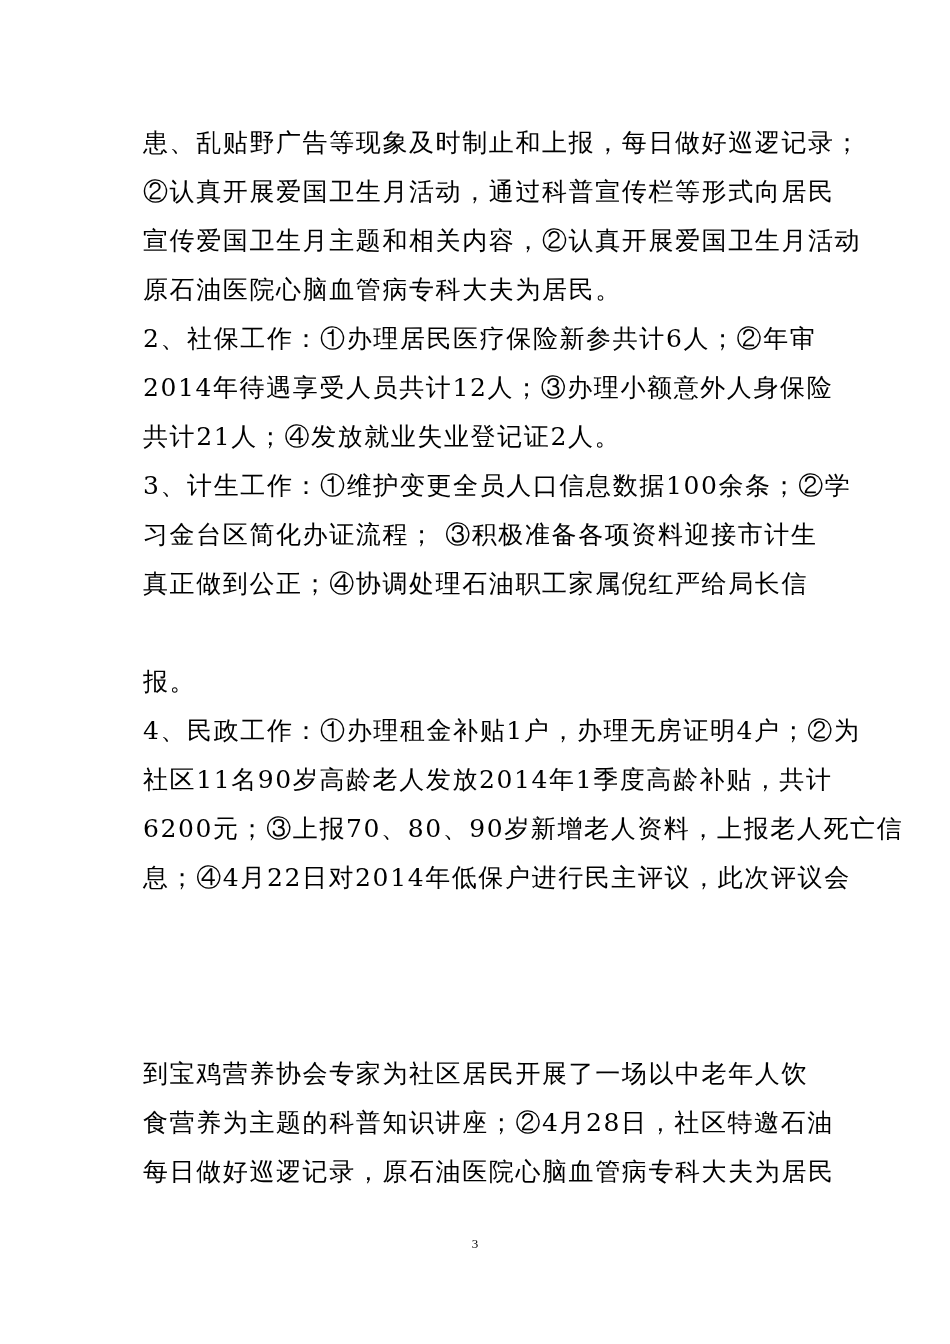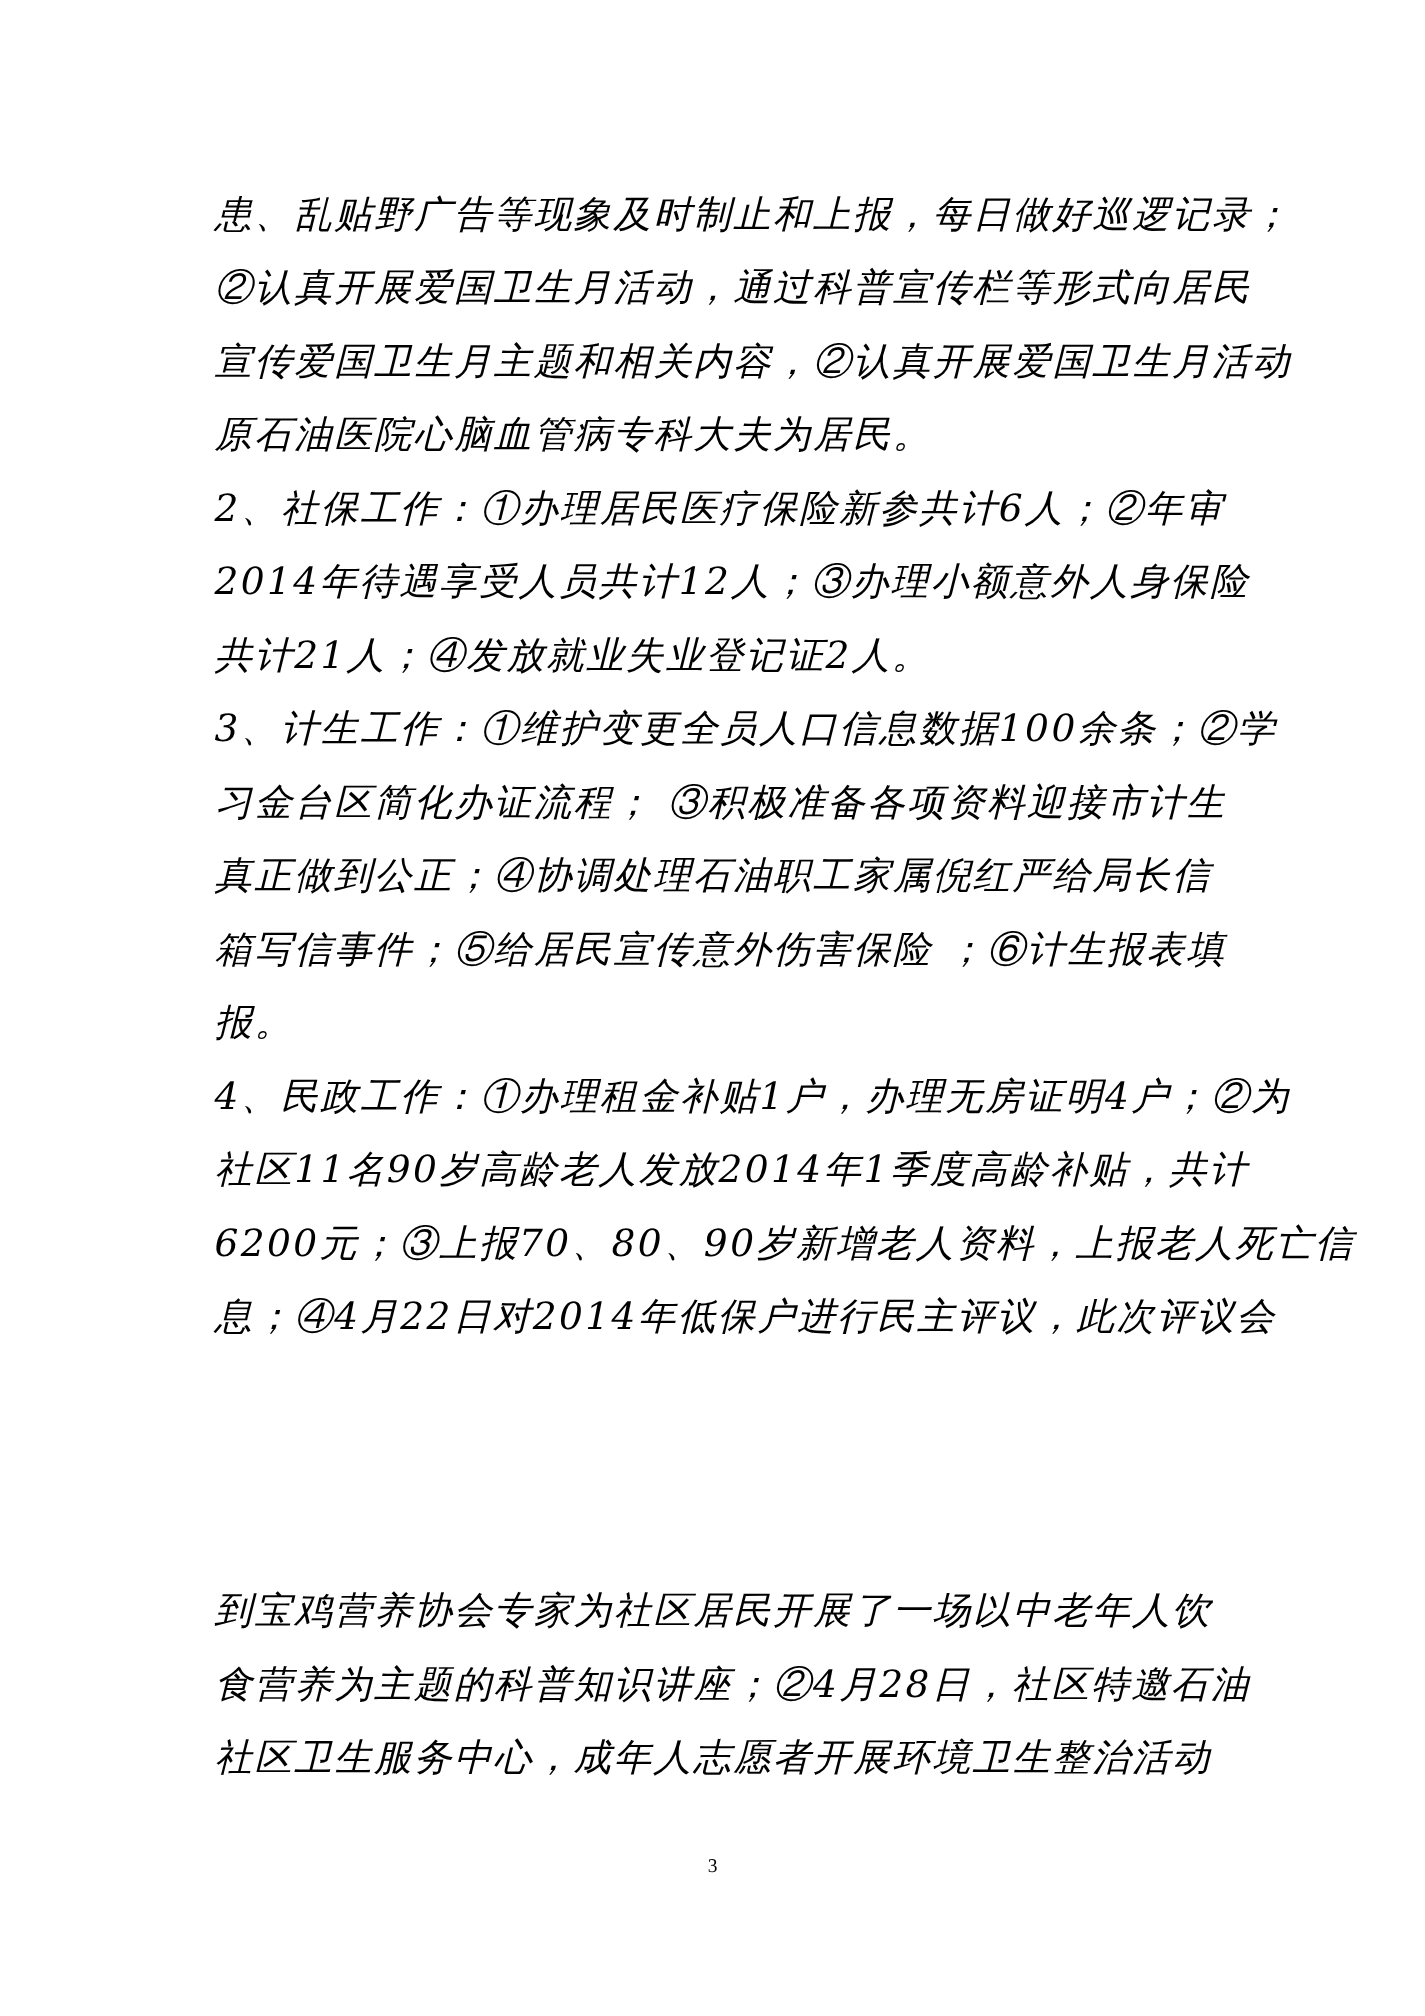--- a/index.html
+++ b/index.html
@@ -1,40 +1,39 @@
 <!DOCTYPE html>
 <html><head>
 <meta charset="utf-8">
 <style>
   html, body { margin: 0; padding: 0; background: #ffffff; }
   body { width: 950px; height: 1344px; position: relative; overflow: hidden;
          font-family: "DejaVu Serif", "Liberation Serif", serif; color: #000; }
   .page { position: absolute; left: 0; top: 0; width: 950px; height: 1344px; background: #fff; }
   .line { position: absolute; left: 143px; width: 665px; font-size: 25px; line-height: 30px;
-          white-space: nowrap; letter-spacing: 1.6px; font-style: italic; }
+          white-space: nowrap; letter-spacing: 1.6px; }
   .page-num { position: absolute; top: 1236px; left: 0; width: 950px; text-align: center;
               font-size: 13px; font-family: "Liberation Serif", serif; }
 </style>
 </head>
 <body>
 
 <div class="page">
   <div class="line" style="top:128px">患、乱贴野广告等现象及时制止和上报，每日做好巡逻记录；</div>
   <div class="line" style="top:177px">②认真开展爱国卫生月活动，通过科普宣传栏等形式向居民</div>
   <div class="line" style="top:226px">宣传爱国卫生月主题和相关内容，②认真开展爱国卫生月活动</div>
   <div class="line" style="top:275px">原石油医院心脑血管病专科大夫为居民。</div>
   <div class="line" style="top:324px">2、社保工作：①办理居民医疗保险新参共计6人；②年审</div>
   <div class="line" style="top:373px">2014年待遇享受人员共计12人；③办理小额意外人身保险</div>
   <div class="line" style="top:422px">共计21人；④发放就业失业登记证2人。</div>
   <div class="line" style="top:471px">3、计生工作：①维护变更全员人口信息数据100余条；②学</div>
   <div class="line" style="top:520px">习金台区简化办证流程；  ③积极准备各项资料迎接市计生</div>
   <div class="line" style="top:569px">真正做到公正；④协调处理石油职工家属倪红严给局长信</div>
-  <div class="line" style="top:618px">箱写信事件；⑤给居民宣传意外伤害保险  ；⑥计生报表填</div>
   <div class="line" style="top:667px">报。</div>
   <div class="line" style="top:716px">4、民政工作：①办理租金补贴1户，办理无房证明4户；②为</div>
   <div class="line" style="top:765px">社区11名90岁高龄老人发放2014年1季度高龄补贴，共计</div>
   <div class="line" style="top:814px">6200元；③上报70、80、90岁新增老人资料，上报老人死亡信</div>
   <div class="line" style="top:863px">息；④4月22日对2014年低保户进行民主评议，此次评议会</div>
   <div class="line" style="top:1059px">到宝鸡营养协会专家为社区居民开展了一场以中老年人饮</div>
   <div class="line" style="top:1108px">食营养为主题的科普知识讲座；②4月28日，社区特邀石油</div>
-  <div class="line" style="top:1157px">社区卫生服务中心，成年人志愿者开展环境卫生整治活动</div>
+  <div class="line" style="top:1157px">每日做好巡逻记录，原石油医院心脑血管病专科大夫为居民</div>
   <div class="page-num">3</div>
 </div>
 
 </body></html>

